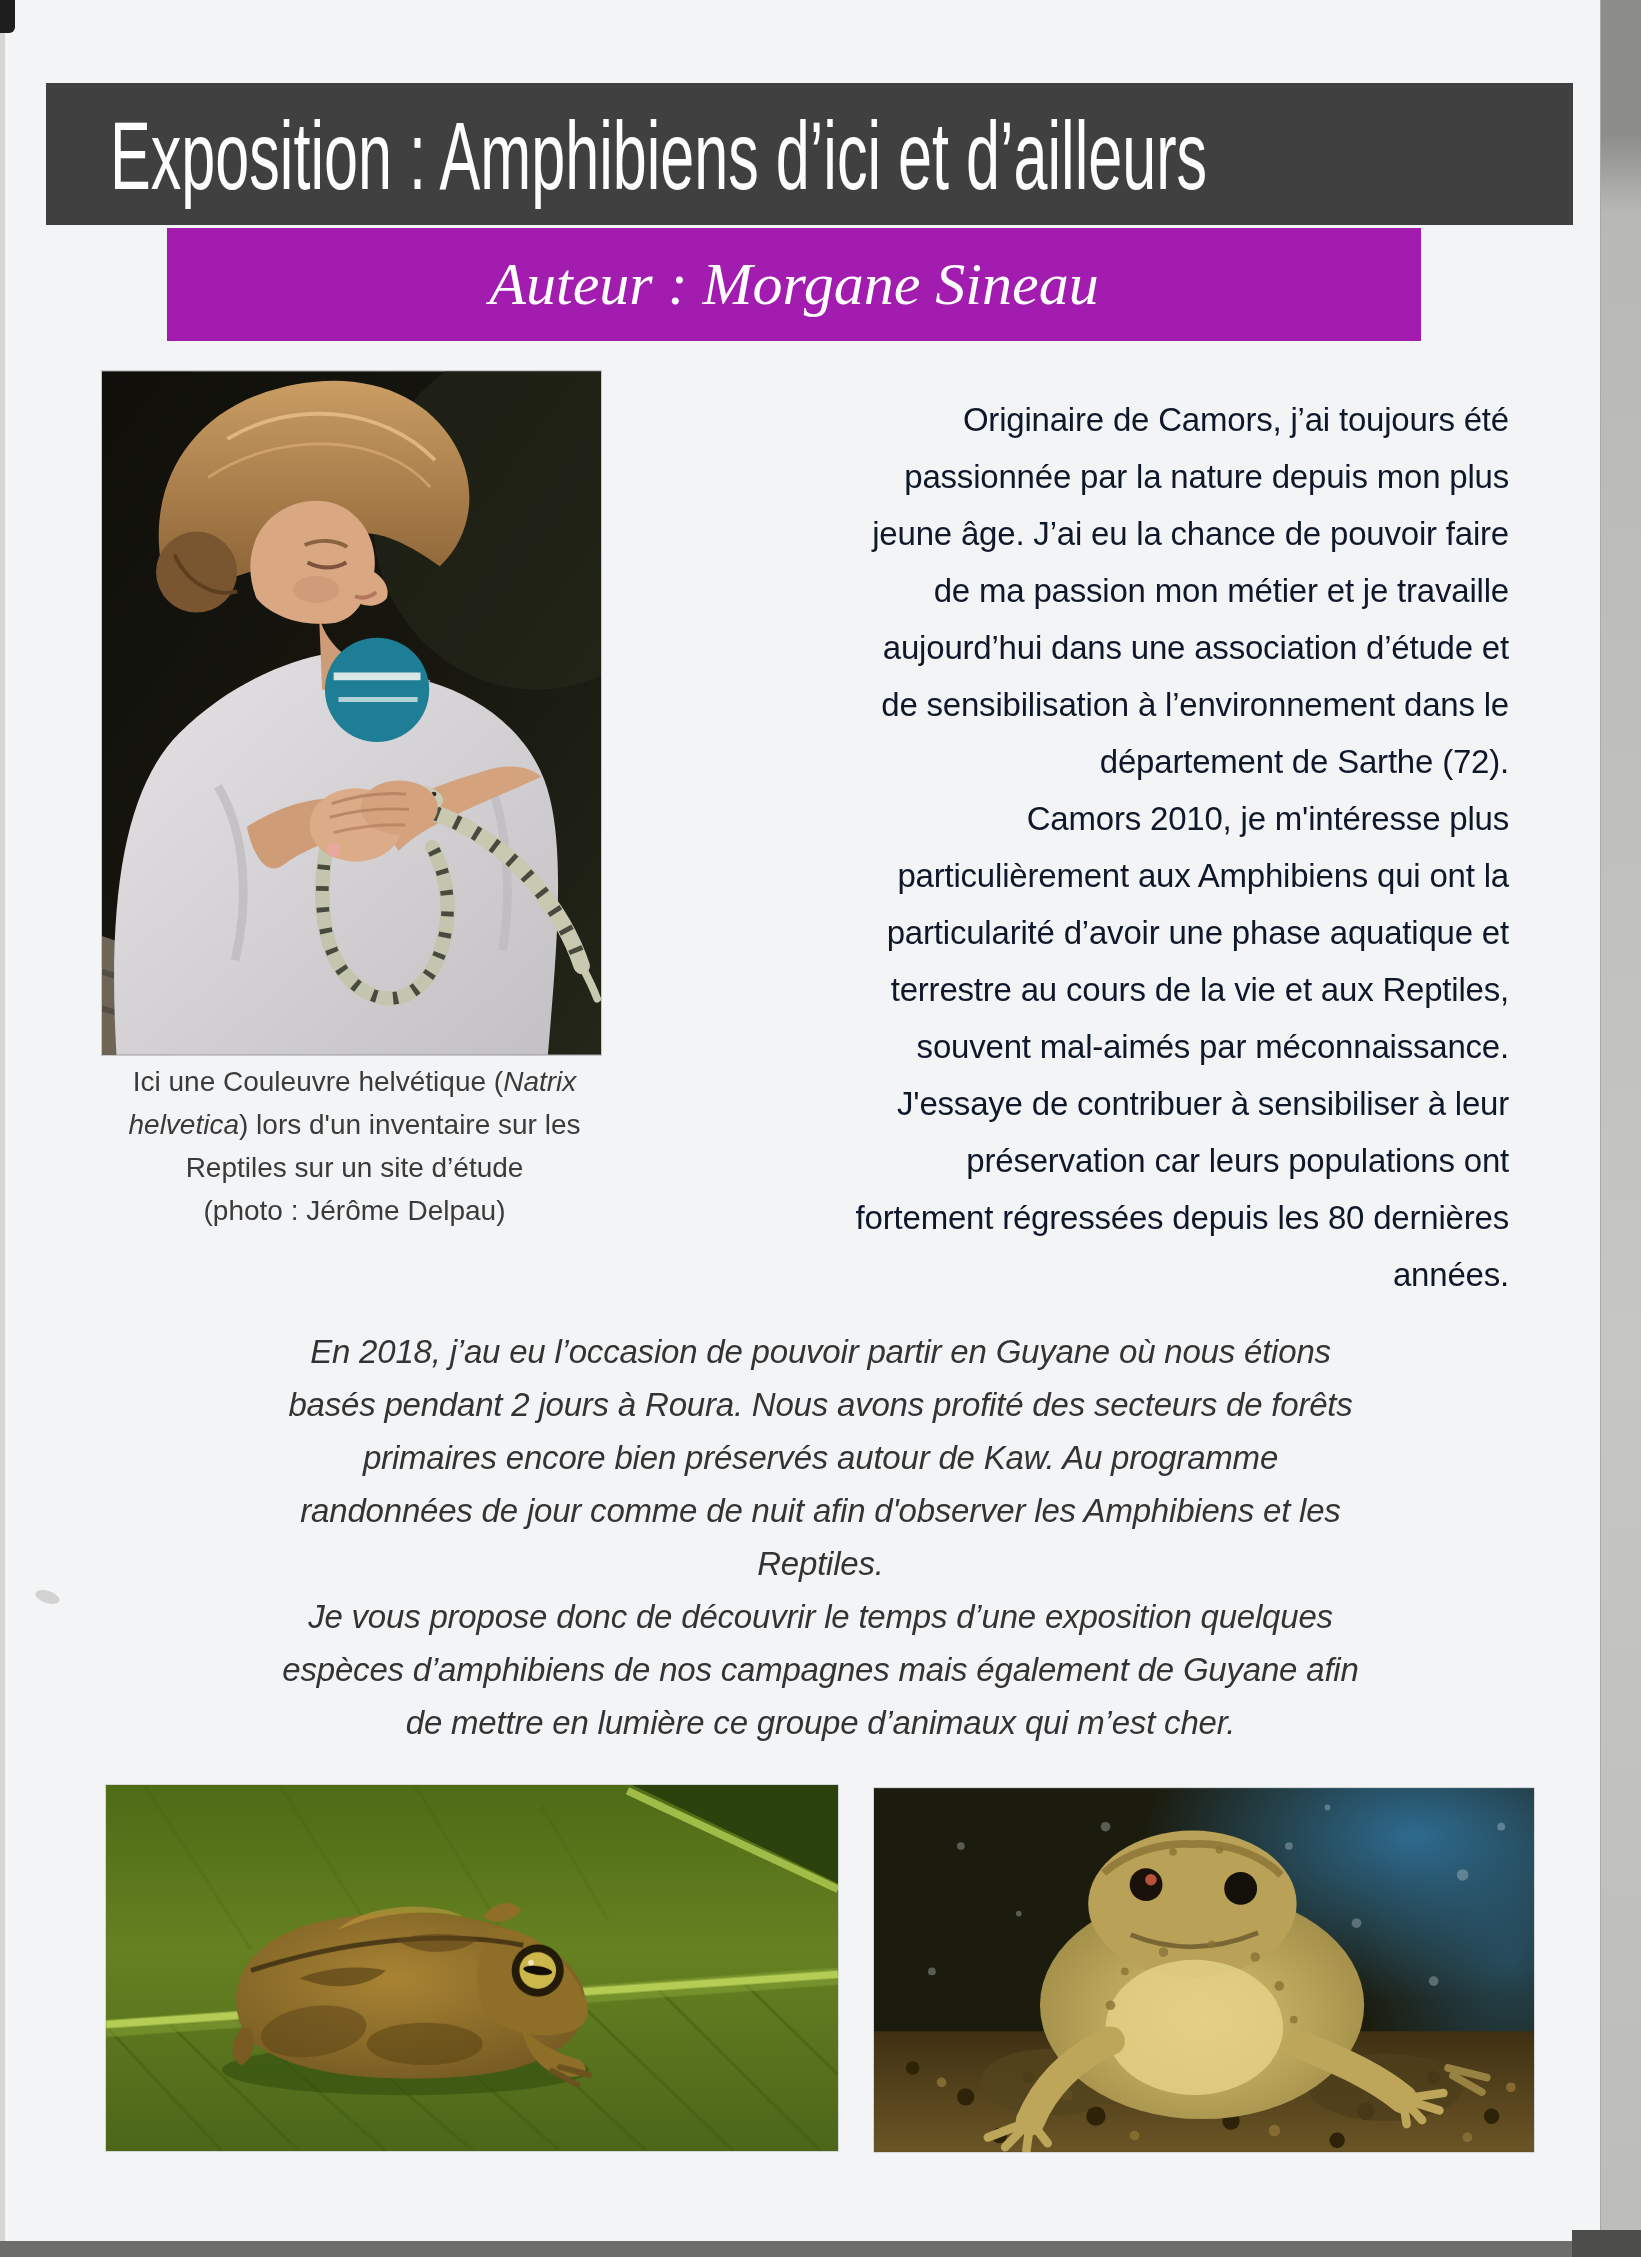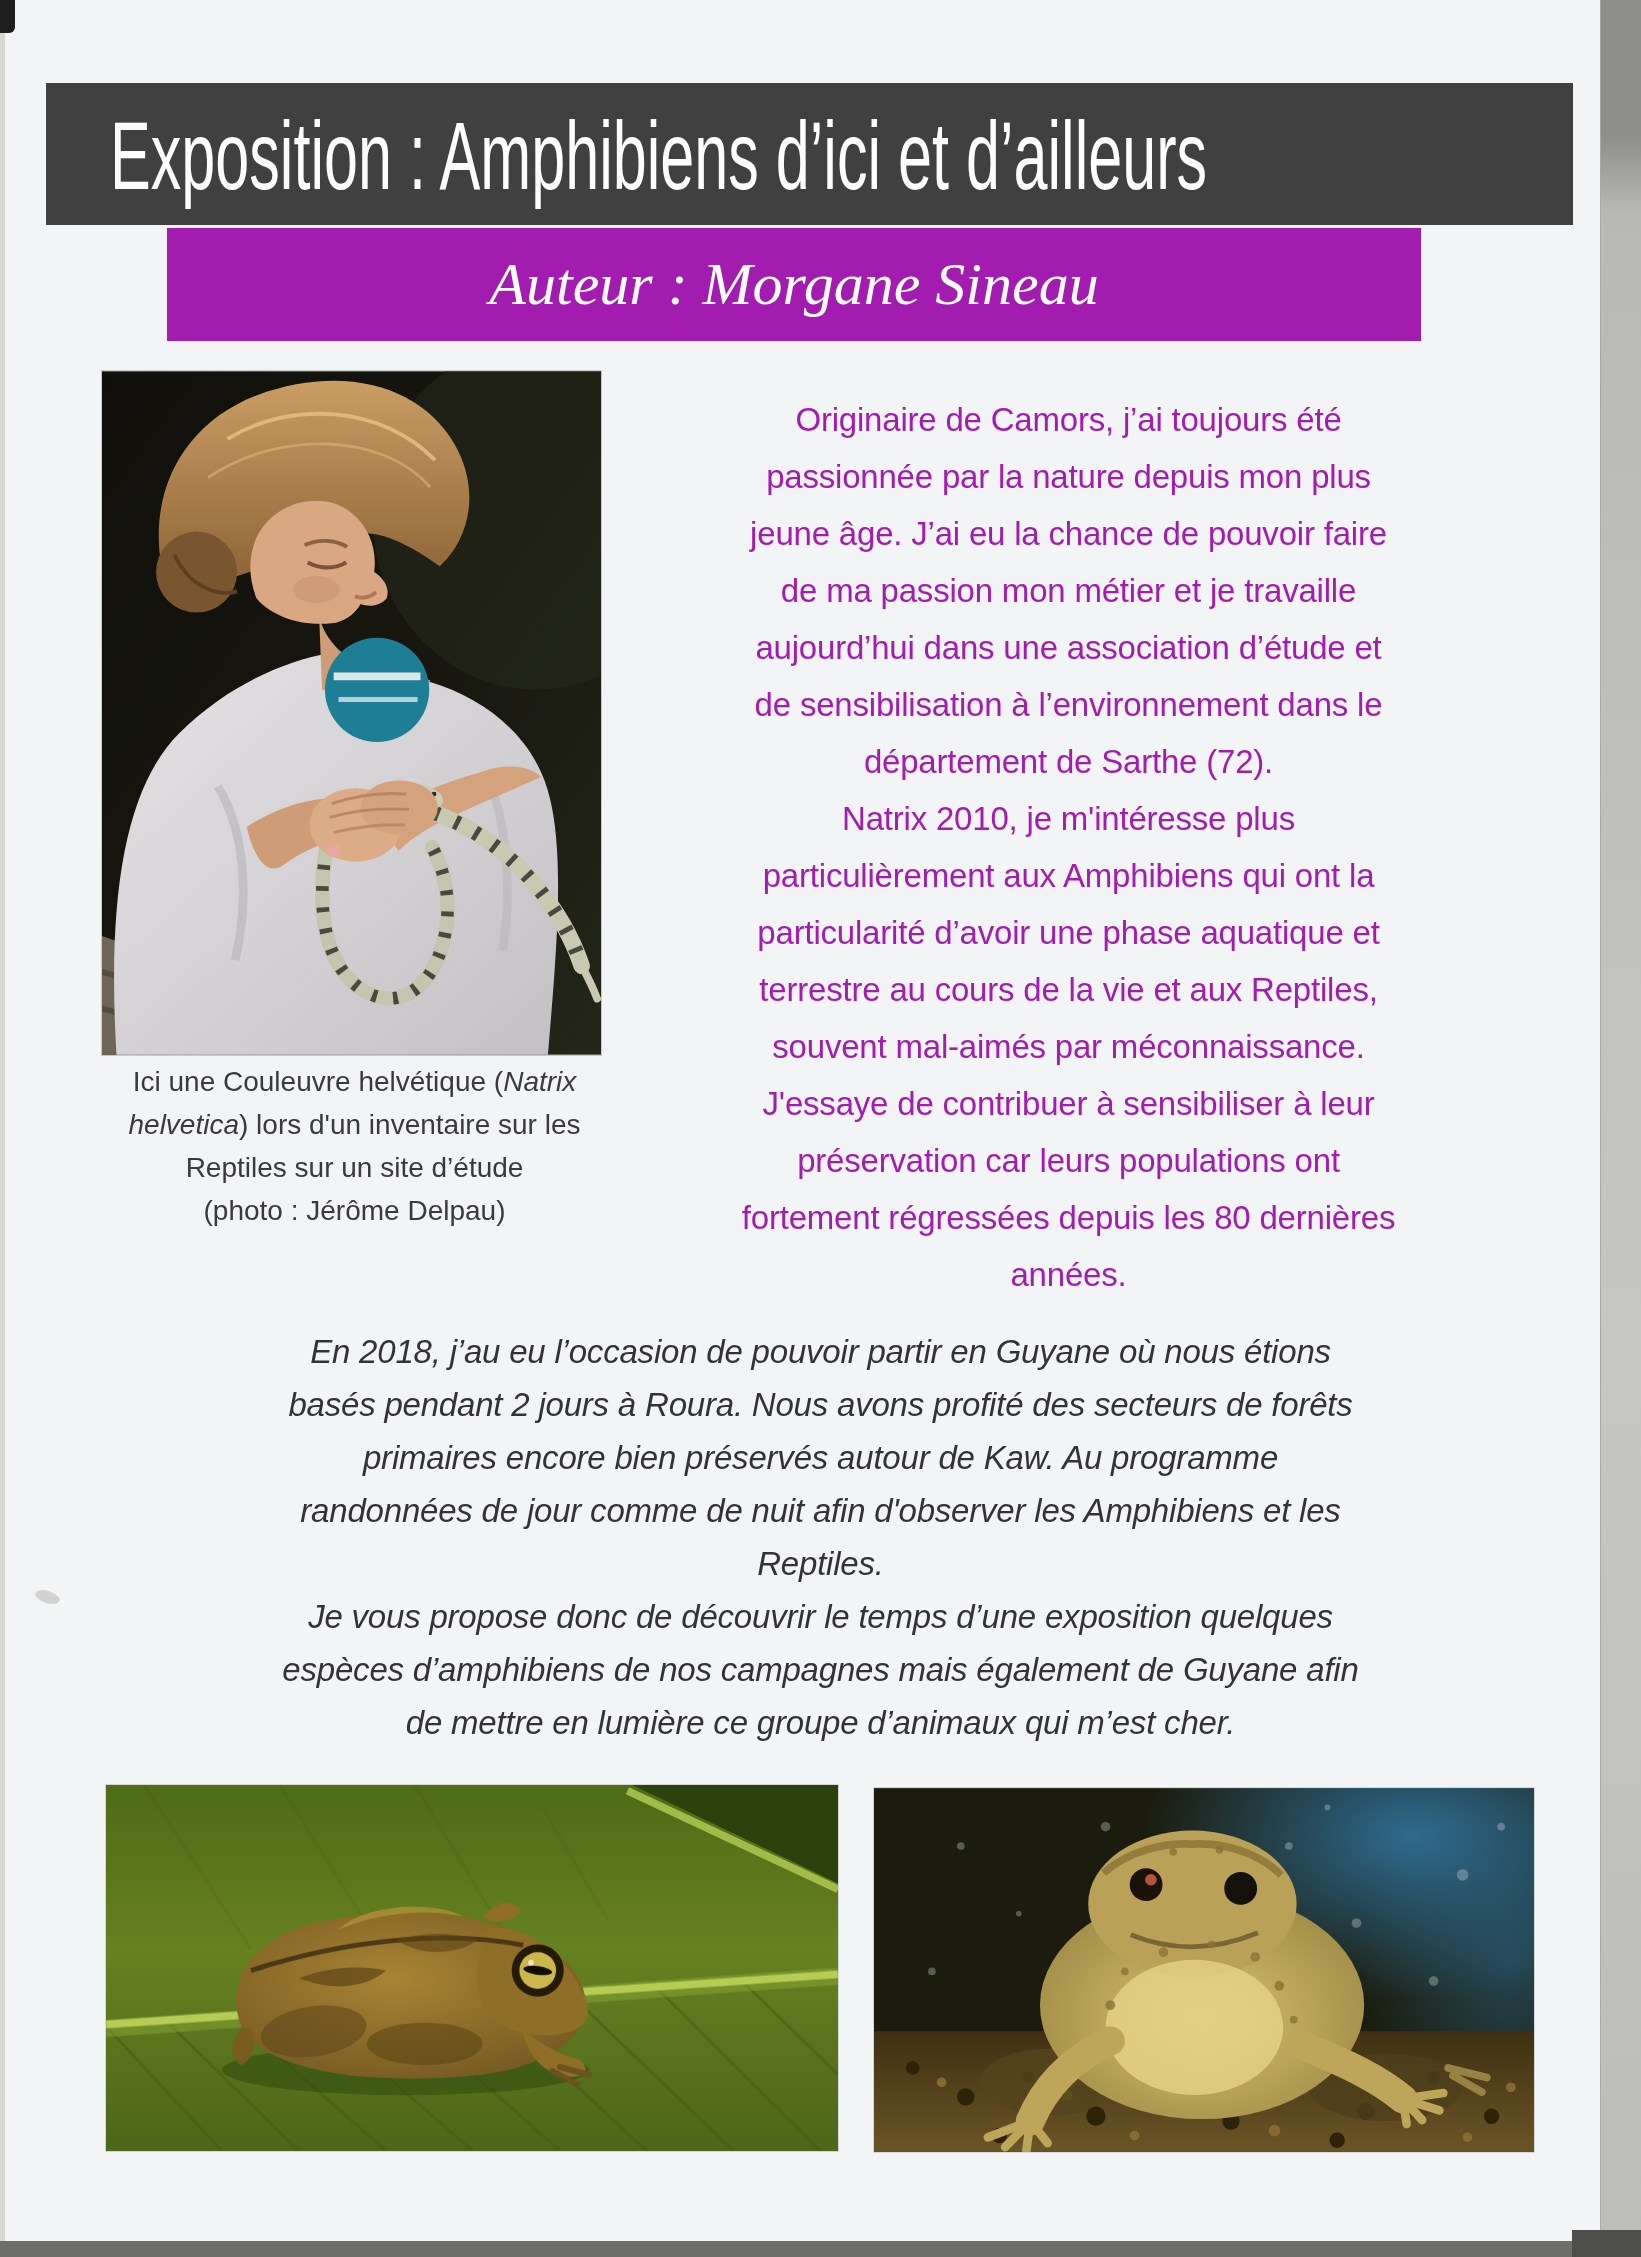--- a/index.html
+++ b/index.html
@@ -34,22 +34,22 @@
   
   figure{margin:0;padding:0;position:absolute;}
   .portrait-fig{left:102px;top:371px;width:499px;height:684px;box-shadow:0 0 0 1px rgba(0,0,0,.18);}
   .frog-fig{left:106px;top:1785px;width:732px;height:366px;box-shadow:0 0 0 1px rgba(0,0,0,.12);}
   .toad-fig{left:874px;top:1788px;width:660px;height:364px;box-shadow:0 0 0 1px rgba(0,0,0,.12);}
 
   
   .caption{position:absolute;left:84px;top:1060px;width:541px;text-align:center;
     color:#3a3a3a;font-size:28px;line-height:43px;}
   .caption em{font-style:italic;}
-  .bio{position:absolute;left:628px;top:391px;width:881px;text-align:center;
-    color:#a21caf;font-size:33px;line-height:57px;letter-spacing:-0.2px;}
+  .bio{position:absolute;left:628px;top:391px;width:881px;text-align:right;
+    color:#0f172a;font-size:33px;line-height:57px;letter-spacing:-0.2px;}
   .trip{position:absolute;left:82px;top:1325px;width:1477px;text-align:center;
     color:#333;font-size:33px;line-height:53px;letter-spacing:-0.2px;font-style:italic;}
 </style>
 </head>
 <body>
 
 <div class="page">
 
   <div class="title-banner">
     <span class="title-text">Exposition : Amphibiens d’ici et d’ailleurs</span>
@@ -134,21 +134,21 @@
   </div>
 
   <div class="bio">
       <div>Originaire de Camors, j’ai toujours été</div>
       <div>passionnée par la nature depuis mon plus</div>
       <div>jeune âge. J’ai eu la chance de pouvoir faire</div>
       <div>de ma passion mon métier et je travaille</div>
       <div>aujourd’hui dans une association d’étude et</div>
       <div>de sensibilisation à l’environnement dans le</div>
       <div>département de Sarthe (72).</div>
-      <div>Natrix 2010,  je m'intéresse plus</div>
+      <div>Camors 2010,  je m'intéresse plus</div>
       <div>particulièrement aux Amphibiens qui ont la</div>
       <div>particularité d’avoir une phase aquatique et</div>
       <div>terrestre au cours de la vie et aux Reptiles,</div>
       <div>souvent mal-aimés par méconnaissance.</div>
       <div>J'essaye de contribuer à sensibiliser à leur</div>
       <div>préservation car leurs populations ont</div>
       <div>fortement régressées depuis les 80 dernières</div>
       <div>années.</div>
     </div>
 

